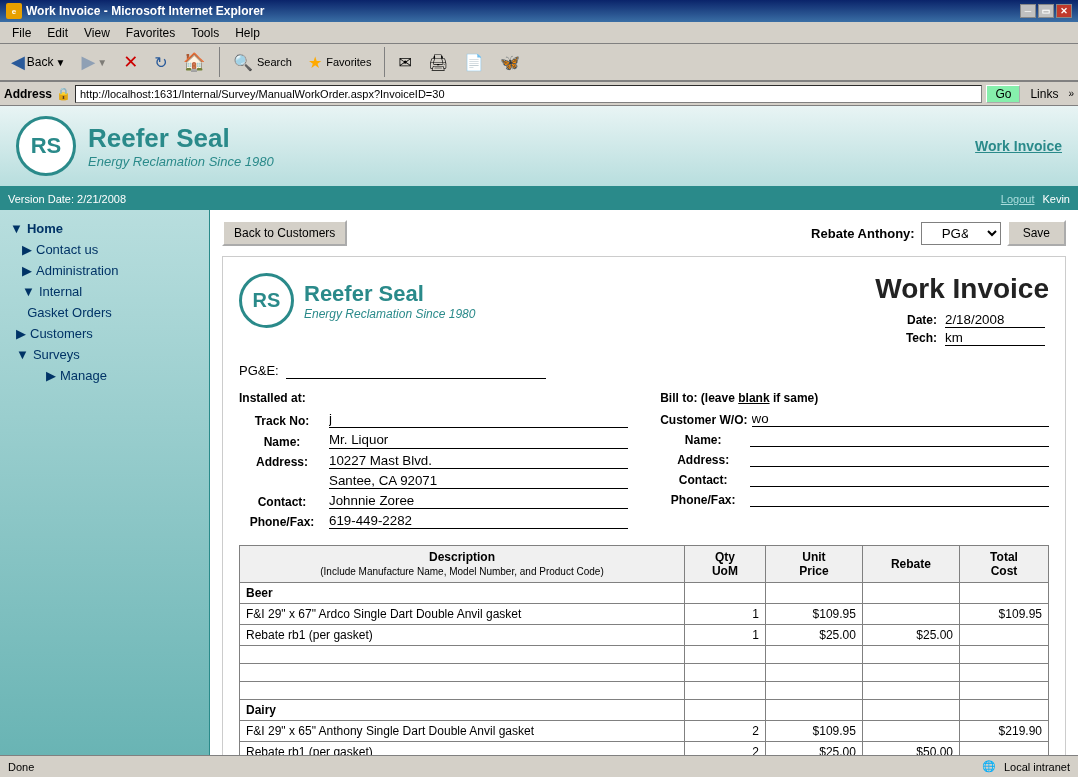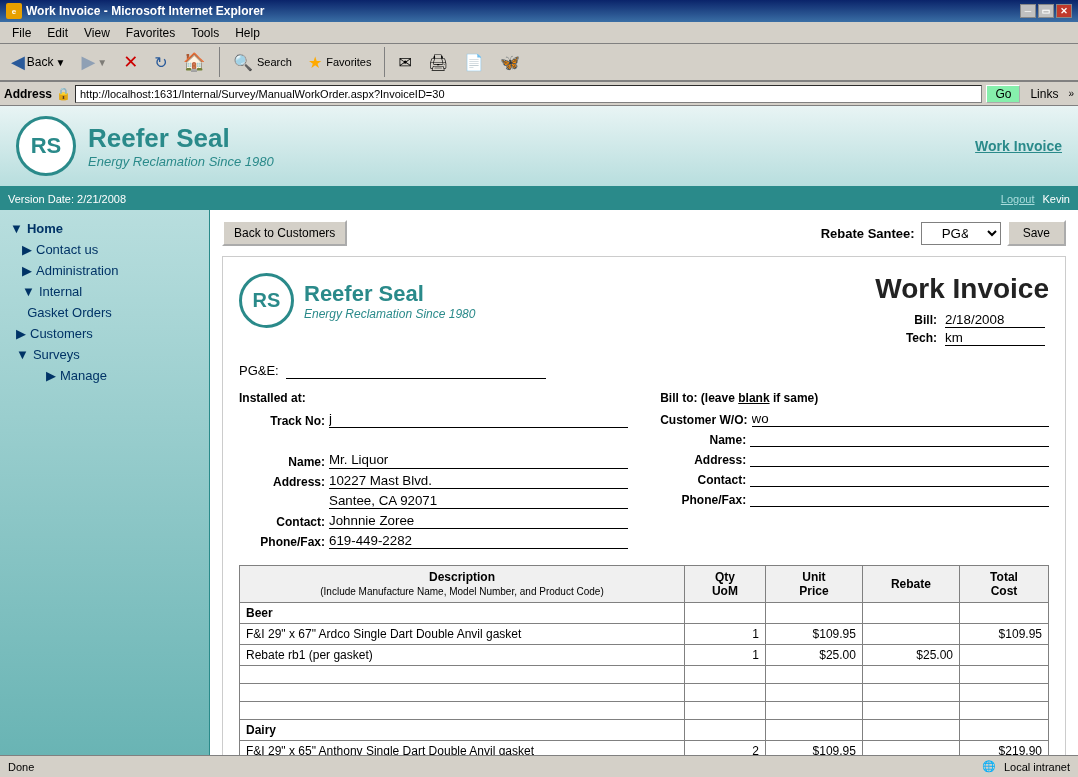--- a/index.html
+++ b/index.html
@@ -203,21 +203,21 @@
 
     
     .address-section {
       display: flex;
       justify-content: space-between;
       margin: 12px 0;
       font-size: 12px;
     }
     .address-col { width: 48%; }
     .addr-row { display: flex; align-items: flex-end; margin-bottom: 4px; }
-    .addr-label { font-weight: bold; min-width: 90px; text-align: right; padding-right: 4px; }
+    .addr-label { font-weight: bold; min-width: 90px; text-align: center; padding-right: 4px; }
     .addr-value { border-bottom: 1px solid #000; flex: 1; min-height: 14px; padding-bottom: 1px; }
 
     
     .invoice-table {
       width: 100%;
       border-collapse: collapse;
       margin-top: 12px;
       font-size: 12px;
     }
     .invoice-table th {
@@ -401,21 +401,21 @@
       <span>▶</span>
       <span>Manage</span>
     </div>
   </div>
 
   <div class="content-area">
 
     <div class="action-bar">
       <button class="back-btn">Back to Customers</button>
       <div class="rebate-company-area">
-        <span>Rebate Santee:</span>
+        <span>Rebate Anthony:</span>
         <select class="rebate-select">
           <option>PG&amp;E</option>
           <option>SCE</option>
           <option>SDG&amp;E</option>
         </select>
         <button class="save-btn">Save</button>
       </div>
     </div>
 
     <div class="invoice-content">
@@ -429,21 +429,21 @@
             <h2>Reefer Seal</h2>
             <p>Energy Reclamation Since 1980</p>
           </div>
         </div>
         <div class="invoice-title-area">
           <div class="invoice-title">Work Invoice</div>
           <div class="invoice-meta">
             <table>
               <tbody>
                   <tr>
-                <td class="meta-label">Bill:</td>
+                <td class="meta-label">Date:</td>
                 <td><input type="text" style="border-top: none; border-right: none; border-left: none; border-image: initial; border-bottom: 1px solid rgb(0, 0, 0); width: 100px;" value="2/18/2008"></td>
               </tr>
               <tr>
                 <td class="meta-label">Tech:</td>
                 <td><input type="text" style="border-top: none; border-right: none; border-left: none; border-image: initial; border-bottom: 1px solid rgb(0, 0, 0); width: 100px;" value="km"></td>
               </tr>
             </tbody>
               </table>
           </div>
         </div>
@@ -457,21 +457,21 @@
       <div class="address-section">
 
         <div class="address-col">
           <div style="font-weight:bold; margin-bottom:6px;">Installed at:</div>
           <div class="addr-row">
             <span class="addr-label">Track No:</span>
             <input type="text" class="addr-value" style="border-top: none; border-right: none; border-left: none; border-image: initial; border-bottom: 1px solid rgb(0, 0, 0); flex: 1 1 0%;" value="j">
           </div>
           <div class="addr-row">
             <span class="addr-label">Name:</span>
-            <input type="text" class="addr-value" style="border-top: none; border-right: none; border-left: none; border-image: initial; border-bottom: 1px solid rgb(0, 0, 0); flex: 1 1 0%; margin-top: 20px;" value="Mr. Liquor">
+            <input type="text" class="addr-value" style="border-top: none; border-right: none; border-left: none; border-image: initial; border-bottom: 1px solid rgb(0, 0, 0); flex: 1 1 0%;" value="Mr. Liquor">
           </div>
           <div class="addr-row">
             <span class="addr-label">Address:</span>
             <input type="text" style="border-top: none; border-right: none; border-left: none; border-image: initial; border-bottom: 1px solid rgb(0, 0, 0); flex: 1 1 0%;" value="10227 Mast Blvd.">
           </div>
           <div class="addr-row">
             <span class="addr-label"></span>
             <input type="text" style="border-top: none; border-right: none; border-left: none; border-image: initial; border-bottom: 1px solid rgb(0, 0, 0); flex: 1 1 0%;" value="Santee, CA 92071">
           </div>
           <div class="addr-row">

